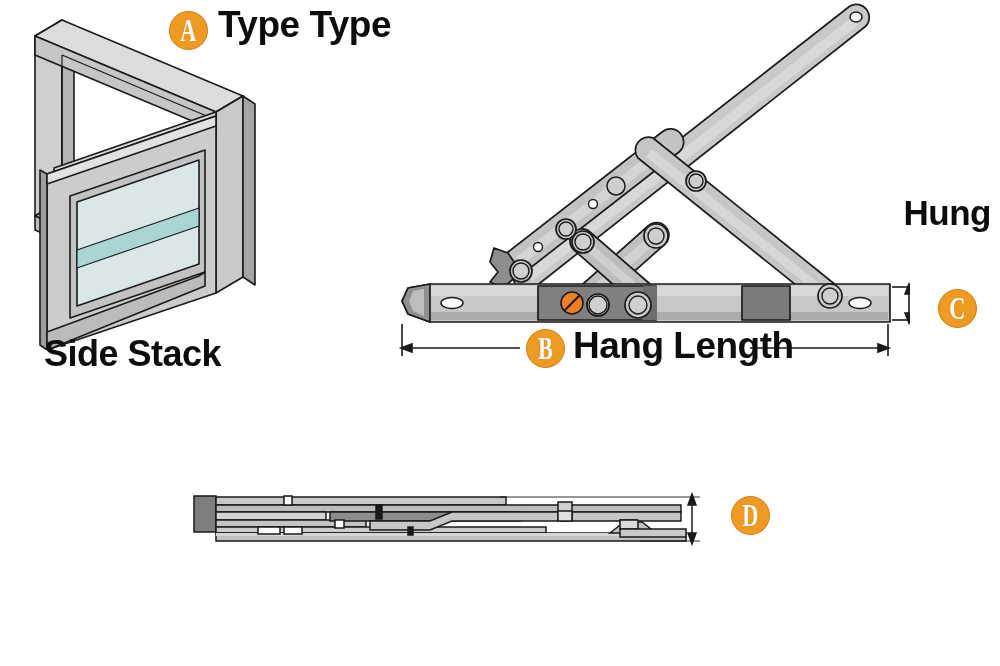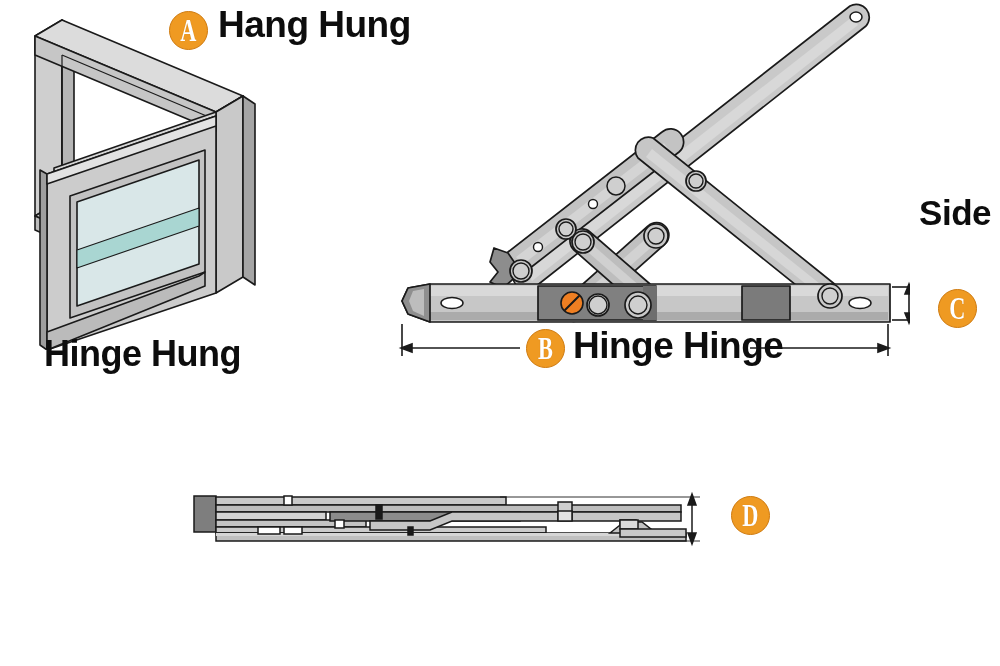--- a/index.html
+++ b/index.html
@@ -238,25 +238,25 @@
 
     <g stroke="#1a1a1a" stroke-width="1.5" fill="#1a1a1a">
       <line x1="320" y1="17" x2="520" y2="17" stroke-width="0.9"></line>
       <line x1="460" y1="61" x2="520" y2="61" stroke-width="0.9"></line>
       <line x1="512" y1="21" x2="512" y2="57"></line>
       <polygon points="512,14 508,25 516,25"></polygon>
       <polygon points="512,64 508,53 516,53"></polygon>
     </g>
   </svg>
 
-  <div class="lbl lbl-hang">Hang Hung</div>
-  <div class="lbl lbl-sidehung">Hinge Hung</div>
-  <div class="lbl lbl-hingelen">Hinge Hinge</div>
+  <div class="lbl lbl-hang">Type Type</div>
+  <div class="lbl lbl-sidehung">Side Stack</div>
+  <div class="lbl lbl-hingelen">Hang Length</div>
   <div class="lbl lbl-hingewid">
-    <div>Side</div>
+    <div>Hung</div>
   </div>
 
   <div class="badge badge-a">
     <span>A</span>
   </div>
   <div class="badge badge-b">
     <span>B</span>
   </div>
   <div class="badge badge-c">
     <span>C</span>

